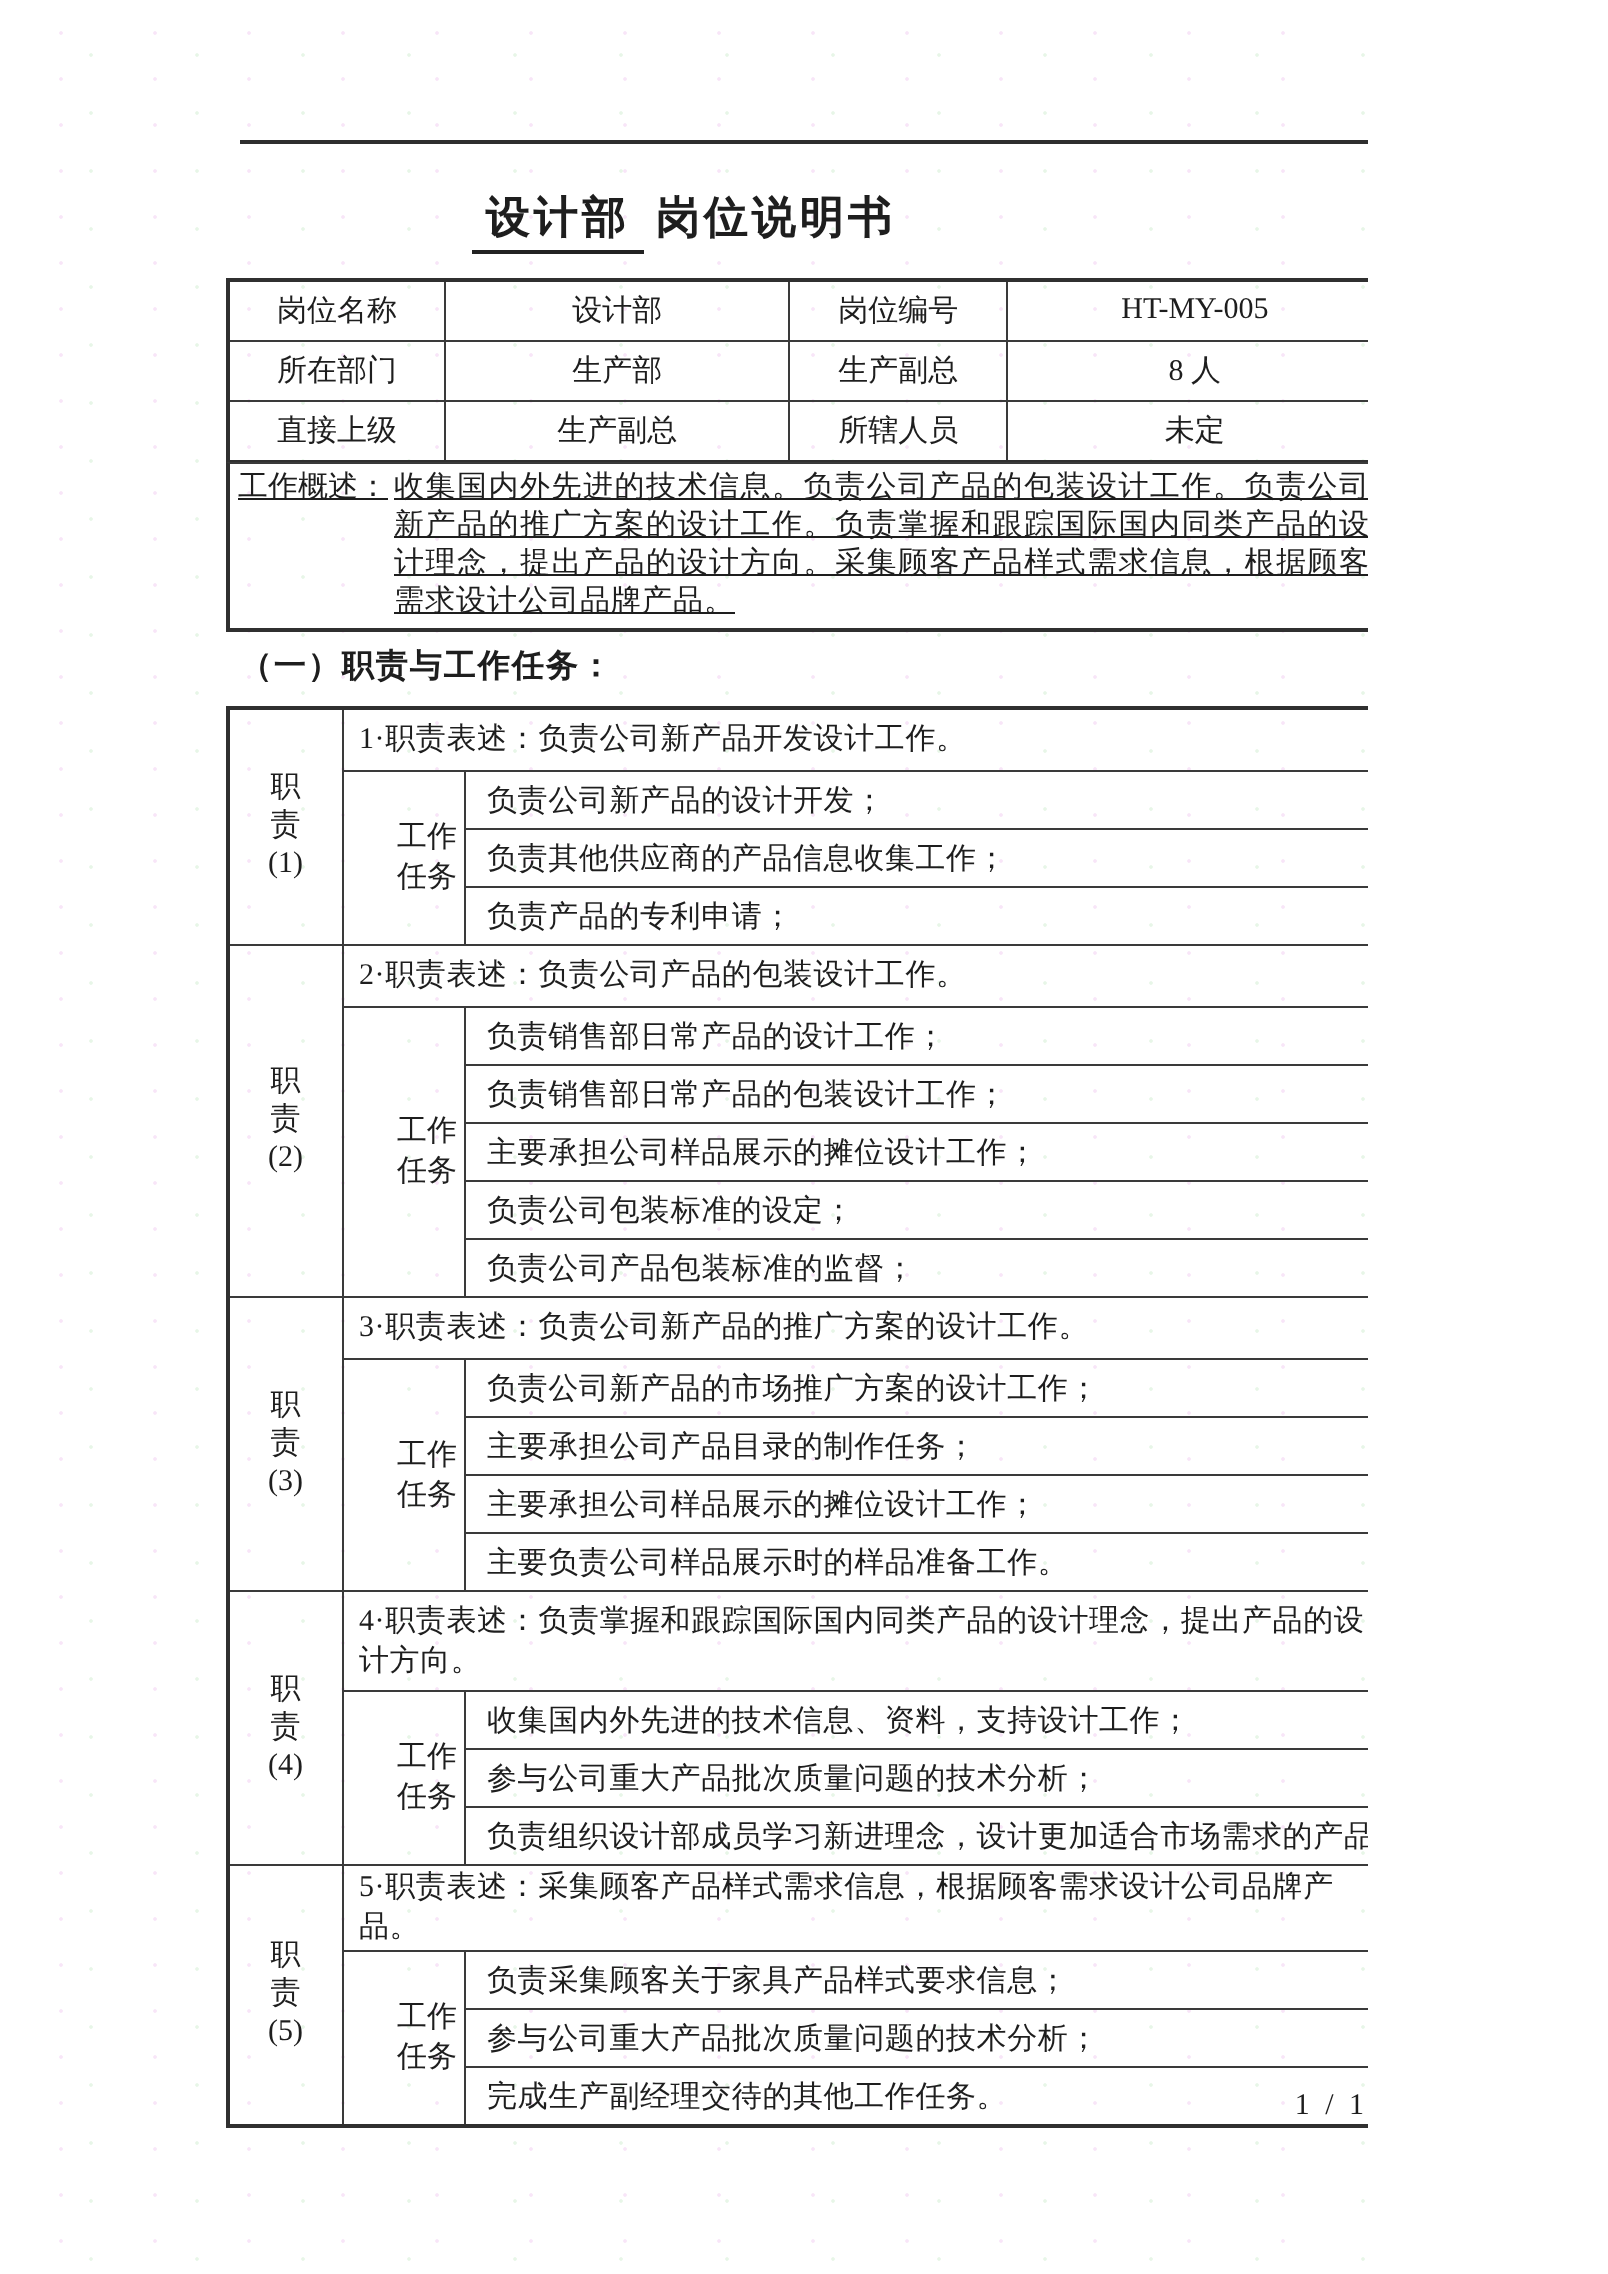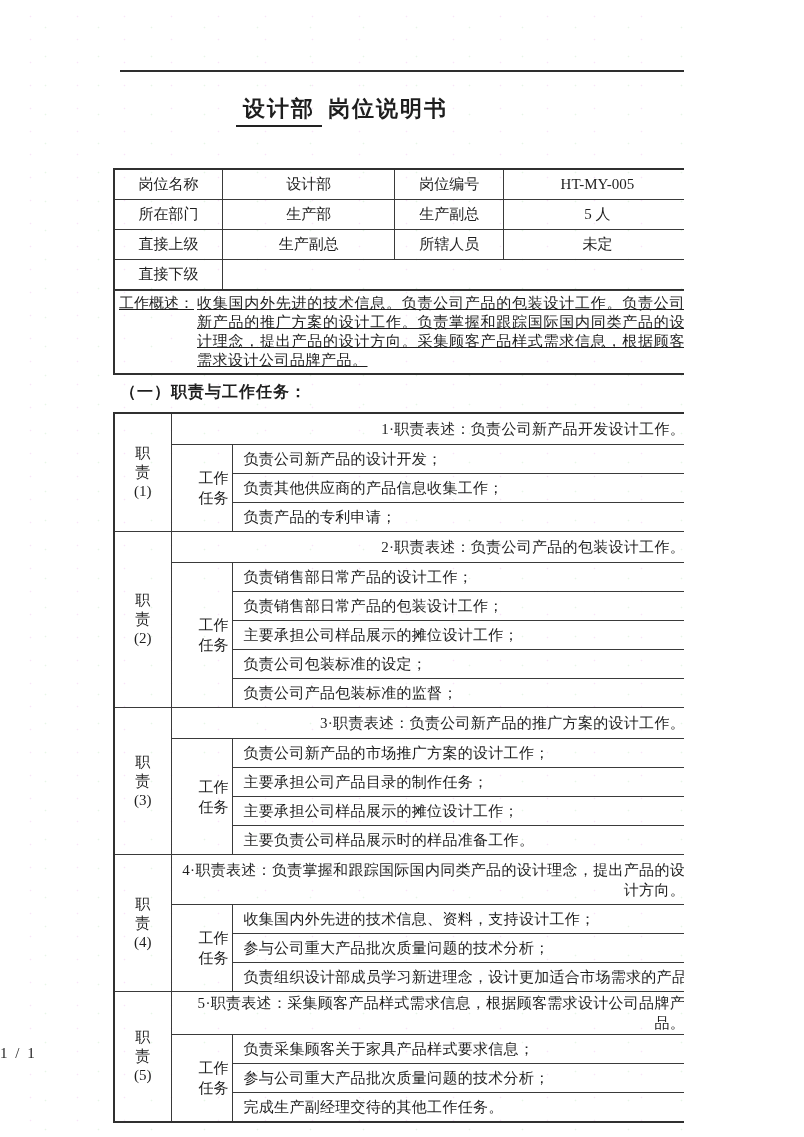--- a/index.html
+++ b/index.html
@@ -24,21 +24,21 @@
     position:absolute;left:0;top:94px;width:100%;
     text-align:center;font-size:22px;font-weight:bold;letter-spacing:2px;
     white-space:nowrap;
   }
   .doc-title .u{
     display:inline-block;
     border-bottom:2px solid #222;
     padding:0 7px 1px 7px;
     margin-right:6px;
   }
-  .content{position:absolute;left:113px;top:139px;width:580px;margin-top:29px;}
+  .content{position:absolute;left:113px;top:139px;width:580px;}
   table{border-collapse:collapse;width:100%;table-layout:fixed;}
   .info-table{border:2px solid #303030;}
   .info-table td{
     border:1px solid #3a3a3a;
     height:27px;text-align:center;vertical-align:middle;
     font-size:15px;overflow:hidden;white-space:nowrap;
   }
   .overview-box{
     border:2px solid #303030;border-top:1px solid #3a3a3a;
     margin-top:-1px;
@@ -64,29 +64,29 @@
     border:1px solid #3a3a3a;vertical-align:middle;font-size:15px;
     overflow:hidden;
   }
   .c-group{
     text-align:center;white-space:pre-line;line-height:19px;
   }
   .c-tlabel{
     text-align:center;white-space:pre-line;line-height:20px;padding-left:25px;
   }
   .r-stmt td.c-stmt{
-    height:28px;padding:1px 6px 1px 8px;line-height:20px;letter-spacing:0.3px;text-align:right;
+    height:28px;padding:1px 6px 1px 8px;line-height:20px;letter-spacing:0.3px;
   }
   .r-stmt td.c-stmt.two-line{height:47px;}
   .r-task td.c-task{
     height:26px;padding-left:11px;letter-spacing:0.3px;white-space:nowrap;
   }
   .page-footer{
     position:absolute;left:0;top:1045px;width:100%;
-    text-align:left;font-size:15px;letter-spacing:2px;
+    text-align:right;font-size:15px;letter-spacing:2px;
   }
 </style>
 </head>
 <body>
 
 <div class="page">
 
   <div class="rule-top"></div>
 
   <div class="doc-title"><span class="u">设计部</span><span>岗位说明书</span></div>
@@ -104,31 +104,27 @@
           <tr>
         <td>岗位名称</td>
         <td>设计部</td>
         <td>岗位编号</td>
         <td>HT-MY-005</td>
       </tr>
       <tr>
         <td>所在部门</td>
         <td>生产部</td>
         <td>生产副总</td>
-        <td>5 人</td>
+        <td>8 人</td>
       </tr>
       <tr>
         <td>直接上级</td>
         <td>生产副总</td>
         <td>所辖人员</td>
         <td>未定</td>
-      </tr>
-      <tr>
-        <td>直接下级</td>
-        <td colspan="3"></td>
       </tr>
     </tbody>
       </table>
 
     <div class="overview-box">
       <div class="overview-label">工作概述：</div>
       <div class="overview-text">收集国内外先进的技术信息。负责公司产品的包装设计工作。负责公司新产品的推广方案的设计工作。负责掌握和跟踪国际国内同类产品的设计理念，提出产品的设计方向。采集顾客产品样式需求信息，根据顾客需求设计公司品牌产品。</div>
     </div>
 
     <div class="section-heading">（一）职责与工作任务：</div>

